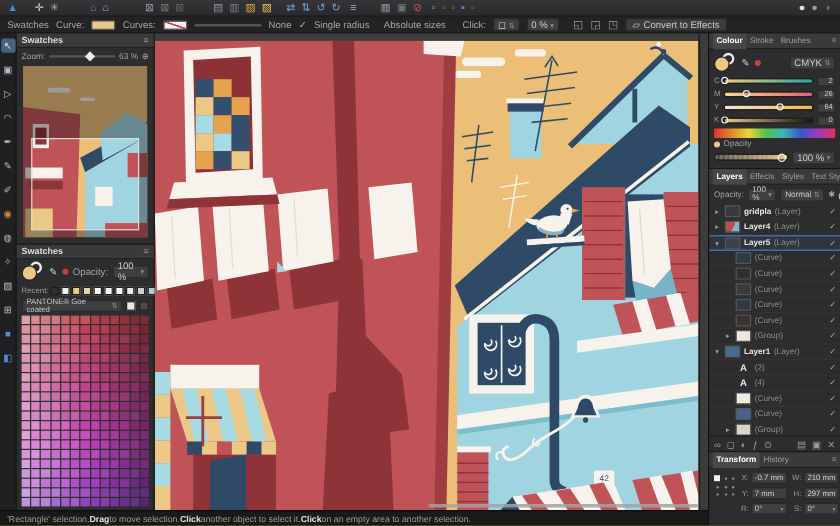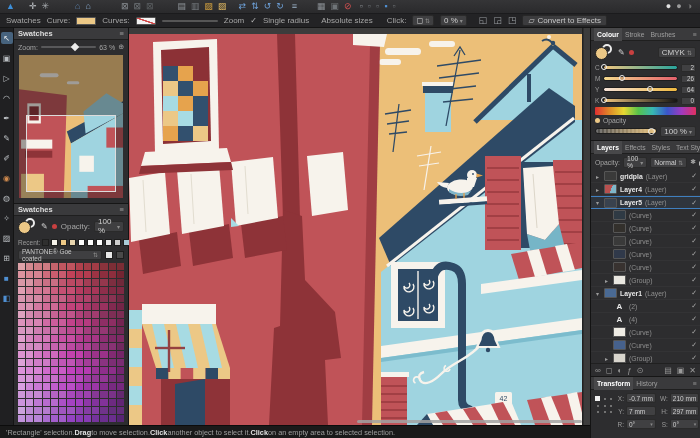--- a/index.html
+++ b/index.html
@@ -174,21 +174,21 @@
       </div>
     </div>
 
   <div class="tb2">
     <span class="lbl">Swatches</span>
     <span class="lbl">Curve:</span>
     <span class="swatch" style="background: rgb(236, 200, 134);"></span>
     <span class="lbl">Curves:</span>
     <span class="swatch stroke-swatch"></span>
     <span class="ctx-slider"></span>
-    <span class="lbl">Zoom</span>
+    <span class="lbl">None</span>
     <span>✓</span>
     <span class="lbl">Single radius</span>
     <span class="lbl" style="margin-left:6px">Absolute sizes</span>
     <span class="lbl" style="margin-left:8px">Click:</span>
     <span class="box-field">
         <span>◻</span>
         <span class="mini">⇅</span>
       </span>
     <span class="box-field">
         <span>0 %</span>
@@ -1013,15 +1013,15 @@
     </section>
   </div>
 
   <div class="statusbar" id="status-text">
       <span>'Rectangle' selection. </span>
       <span class="b">Drag</span>
       <span> to move selection. </span>
       <span class="b">Click</span>
       <span> another object to select it. </span>
       <span class="b">Click</span>
-      <span> on an empty area to selected selection.</span>
+      <span> on an empty area to another selection.</span>
     </div>
 </div>
 
 </body></html>

